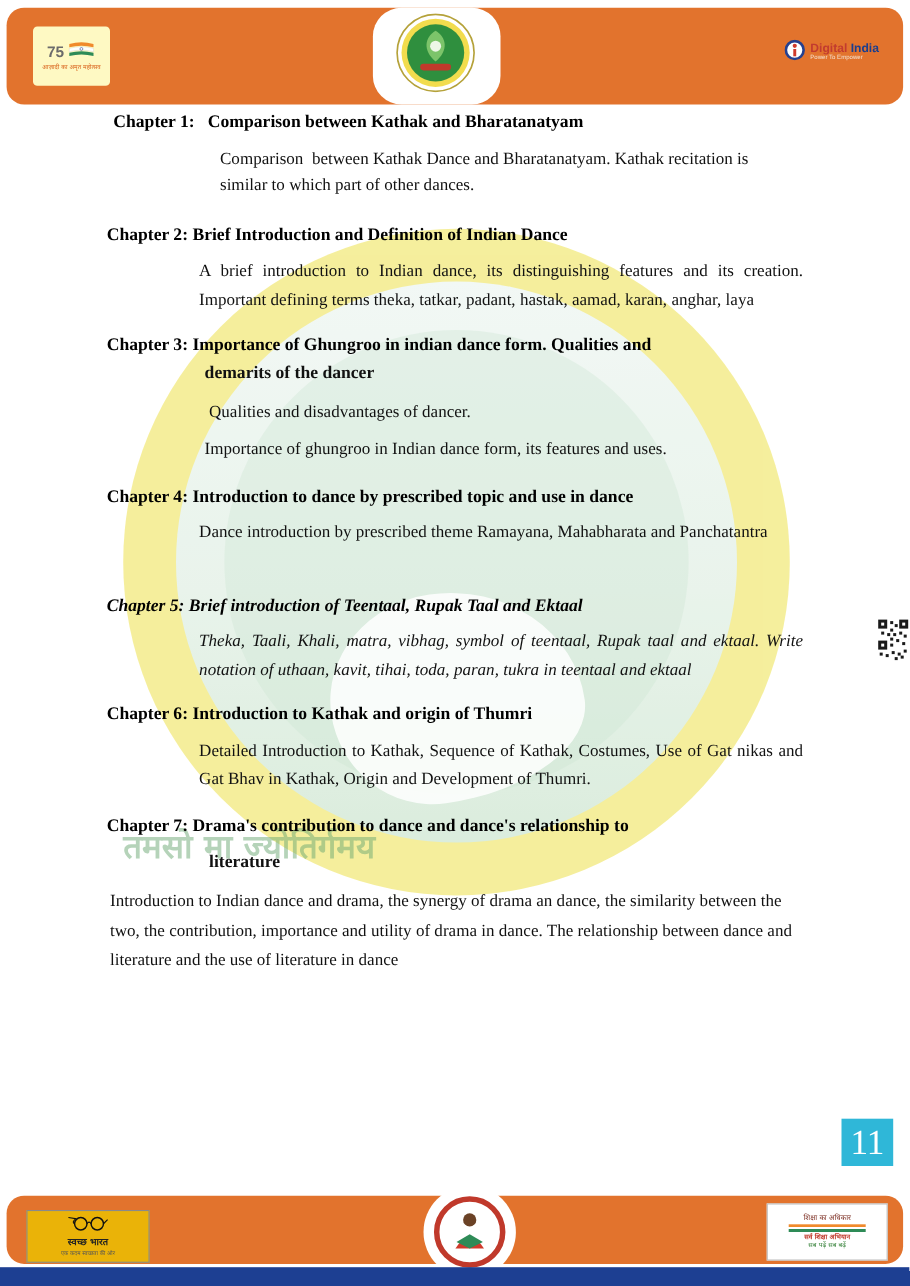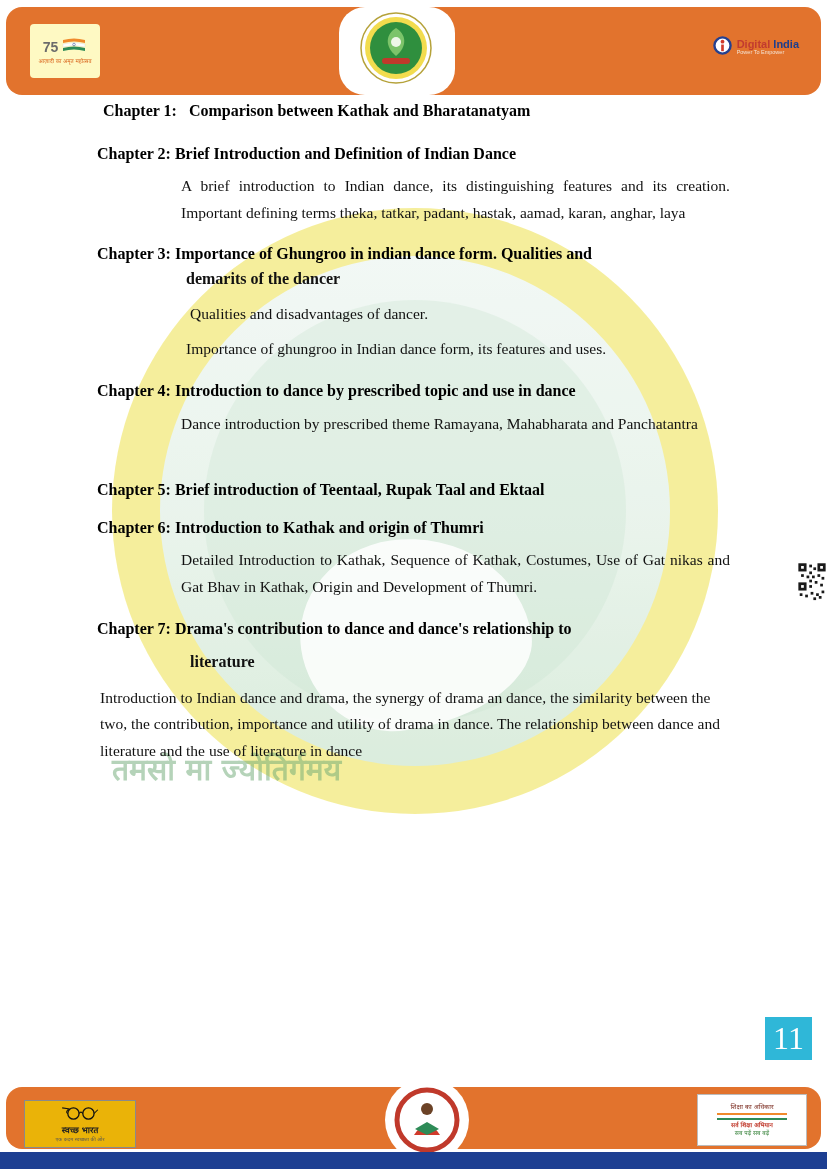--- a/index.html
+++ b/index.html
@@ -43,21 +43,21 @@
   .just{text-align:justify;}
   .h2line{margin:13px 0 0 93px;font-weight:bold;font-size:16px;}
   .ch1 h3{padding-left:6px;}
   .ch1 .b1{margin:11px 0 0 103px;width:512px;line-height:1.6;}
   .ch2{margin-top:21px;}
   .ch3{margin-top:17px;}
   .ch3 .h2line{margin:6px 0 0 89px;}
   .ch3 .b1{margin:8px 0 0 89px;width:540px;}
   .ch3 .b2{margin:13px 0 0 93px;width:536px;}
   .ch4{margin-top:18px;}
-  .ch5{margin-top:42px;}
+  .ch5{margin-top:42px;font-style:italic;}
   .ch6{margin-top:16px;}
   .ch7{margin-top:18px;}
   .ch7 .ch-body{margin:14px 12px 0 3px;width:627px;line-height:1.72;}
 
   
   .qr{position:absolute;right:0;top:561px;width:30px;height:40px;z-index:3;}
   .pagenum{position:absolute;right:15px;top:1017px;width:47px;height:43px;
            background:var(--pagenum-cyan,#2FB7D8);color:#fff;display:flex;align-items:center;justify-content:center;
            font-size:32px;z-index:3;}
 
@@ -135,20 +135,21 @@
         <span class="w2">India</span>
       </span>
       <span class="di-tag">Power To Empower</span>
     </span>
   </div>
 
   <main class="content">
 
     <section class="ch ch1">
       <h3>Chapter 1:   Comparison between Kathak and Bharatanatyam</h3>
+      <p class="ch-body b1">Comparison  between Kathak Dance and Bharatanatyam. Kathak recitation is similar to which part of other dances.</p>
     </section>
 
     <section class="ch ch2">
       <h3>Chapter 2: Brief Introduction and Definition of Indian Dance</h3>
       <p class="ch-body just">A brief introduction to Indian dance, its distinguishing features and its creation.  Important defining terms theka, tatkar, padant, hastak, aamad, karan, anghar, laya</p>
     </section>
 
     <section class="ch ch3">
       <h3>Chapter 3: Importance of Ghungroo in indian dance form. Qualities and</h3>
       <div class="h2line">demarits of the dancer</div>
@@ -156,20 +157,21 @@
       <p class="ch-body b1">Importance of ghungroo in Indian dance form, its features and uses.</p>
     </section>
 
     <section class="ch ch4">
       <h3>Chapter 4: Introduction to dance by prescribed topic and use in dance</h3>
       <p class="ch-body just">Dance introduction by prescribed theme Ramayana, Mahabharata and Panchatantra</p>
     </section>
 
     <section class="ch ch5">
       <h3>Chapter 5: Brief introduction of Teentaal, Rupak Taal and Ektaal</h3>
+      <p class="ch-body just">Theka, Taali, Khali, matra, vibhag, symbol of teentaal, Rupak taal and ektaal. Write notation of uthaan, kavit, tihai, toda, paran, tukra in teentaal and ektaal</p>
     </section>
 
     <section class="ch ch6">
       <h3>Chapter 6: Introduction to Kathak and origin of Thumri</h3>
       <p class="ch-body just">Detailed Introduction to Kathak, Sequence of Kathak, Costumes, Use of Gat nikas and Gat Bhav in Kathak, Origin and Development of Thumri.</p>
     </section>
 
     <section class="ch ch7">
       <h3>Chapter 7: Drama's contribution to dance and dance's relationship to</h3>
       <div class="h2line">literature</div>

